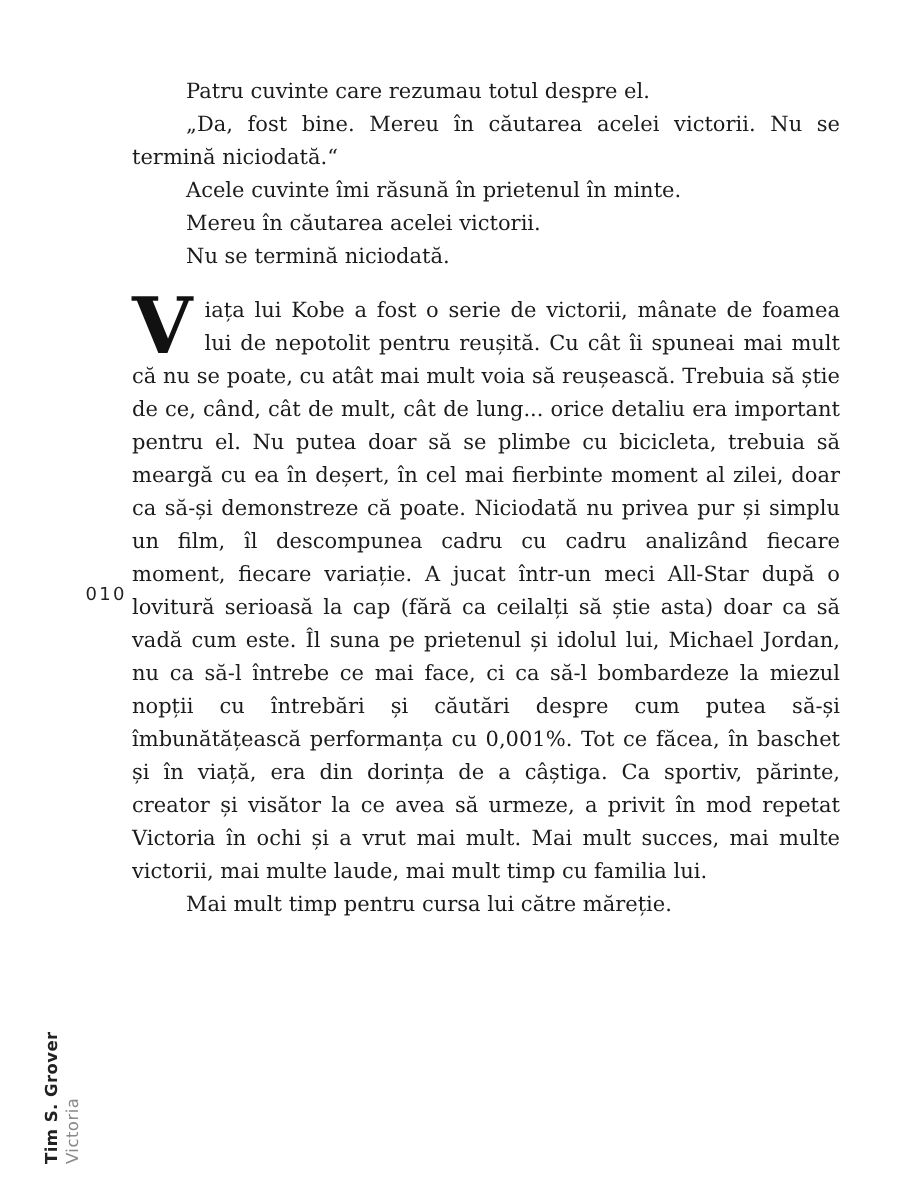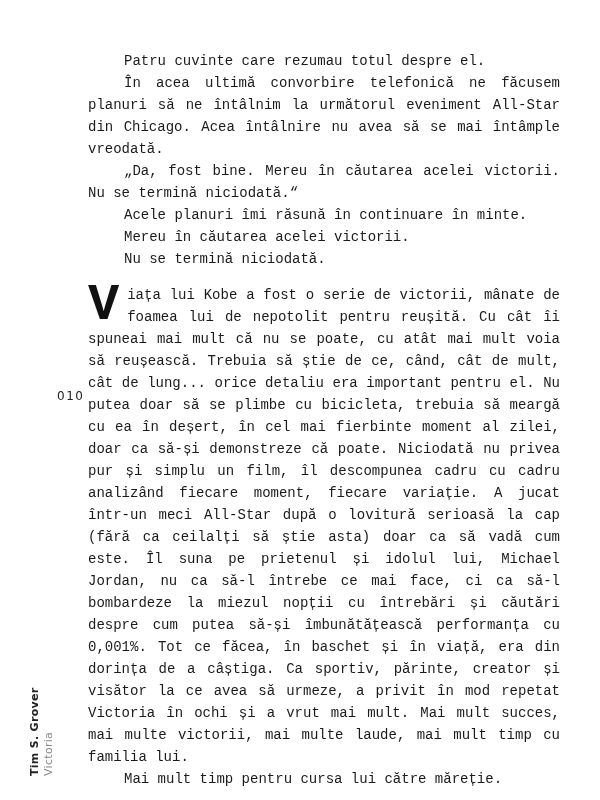--- a/index.html
+++ b/index.html
@@ -17,21 +17,20 @@
     background: #ffffff;
   }
   .text-block {
     position: absolute;
     left: 88px;
     top: 50px;
     width: 472px;
     font-size: 14px;
     line-height: 22px;
     text-align: justify;
-    font-family: Liberation Mono, monospace;
   }
   .para { text-indent: 36px; }
   .para.no-indent { text-indent: 0; }
   .section-gap { height: 14px; }
   .dropcap {
     float: left;
     font-size: 52px;
     line-height: 42px;
     font-weight: bold;
     padding: 1px 8px 0 0;
@@ -67,23 +66,22 @@
 
   <div class="folio">010</div>
 
   <div class="spine">
     <div class="spine-author">Tim S. Grover</div>
     <div class="spine-title">Victoria</div>
   </div>
 
   <div class="text-block">
     <p class="para">Patru cuvinte care rezumau totul despre el.</p>
-    <p class="para">În acea ultimă convorbire telefonică ne făcusem planuri să ne întâlnim la următorul eveniment All-Star din Chicago. Acea întâlnire nu avea să se mai întâmple vreodată.</p>
     <p class="para">„Da, fost bine. Mereu în căutarea acelei victorii. Nu se termină niciodată.“</p>
-    <p class="para">Acele planuri îmi răsună în continuare în minte.</p>
+    <p class="para">Acele cuvinte îmi răsună în prietenul în minte.</p>
     <p class="para">Mereu în căutarea acelei victorii.</p>
     <p class="para">Nu se termină niciodată.</p>
 
     <div class="section-gap"></div>
 
     <p class="para no-indent"><span class="dropcap">V</span><span>iața lui Kobe a fost o serie de victorii, mânate de foamea lui de nepotolit pentru reușită. Cu cât îi spuneai mai mult că nu se poate, cu atât mai mult voia să reușească. Trebuia să știe de ce, când, cât de mult, cât de lung... orice detaliu era important pentru el. Nu putea doar să se plimbe cu bicicleta, trebuia să meargă cu ea în deșert, în cel mai fierbinte moment al zilei, doar ca să-și demonstreze că poate. Niciodată nu privea pur și simplu un film, îl descompunea cadru cu cadru analizând fiecare moment, fiecare variație. A jucat într-un meci All-Star după o lovitură serioasă la cap (fără ca ceilalți să știe asta) doar ca să vadă cum este. Îl suna pe prietenul și idolul lui, Michael Jordan, nu ca să-l întrebe ce mai face, ci ca să-l bombardeze la miezul nopții cu întrebări și căutări despre cum putea să-și îmbunătățească performanța cu 0,001%. Tot ce făcea, în baschet și în viață, era din dorința de a câștiga. Ca sportiv, părinte, creator și visător la ce avea să urmeze, a privit în mod repetat Victoria în ochi și a vrut mai mult. Mai mult succes, mai multe victorii, mai multe laude, mai mult timp cu familia lui.</span></p>
 
     <p class="para">Mai mult timp pentru cursa lui către măreție.</p>
   </div>
 

